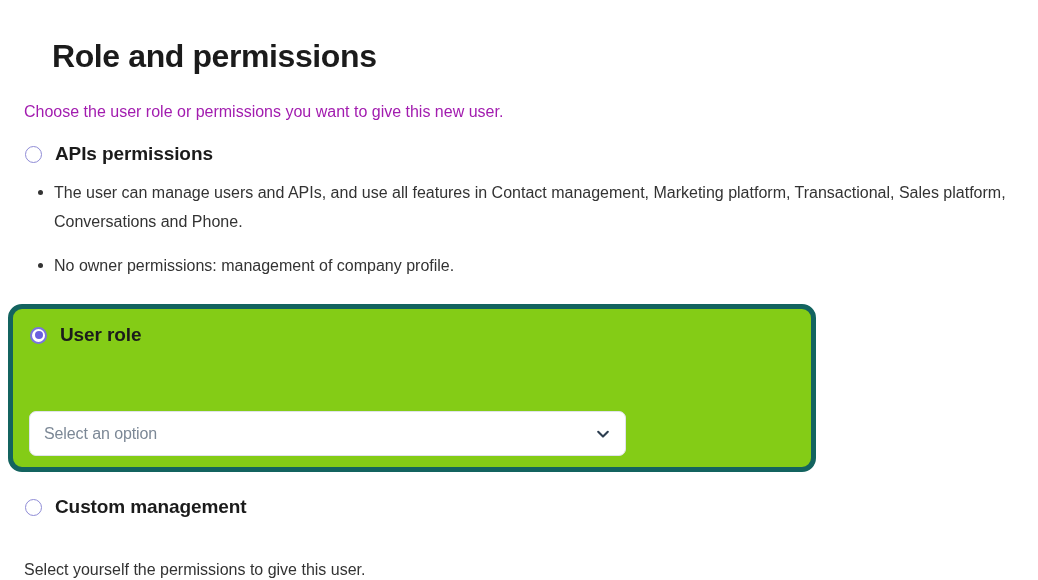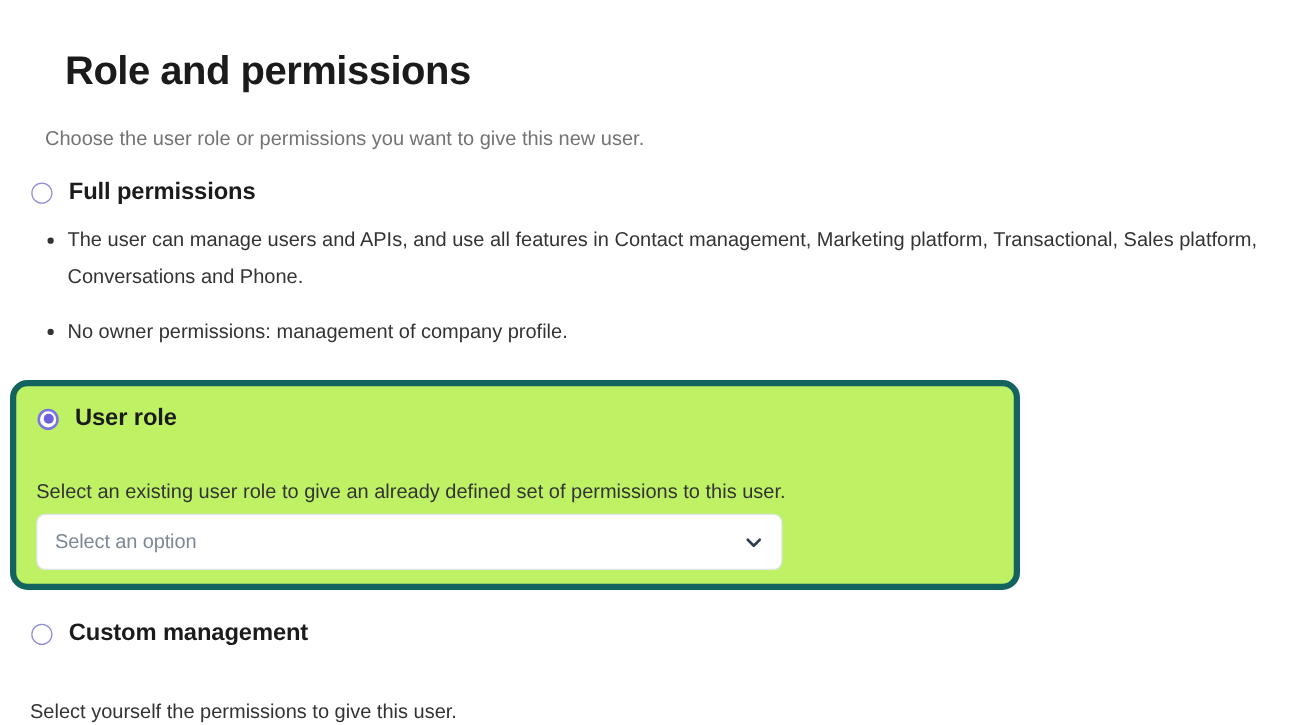--- a/index.html
+++ b/index.html
@@ -31,25 +31,25 @@
     line-height: 42px;
     font-weight: 700;
     letter-spacing: -0.4px;
     color: #1b1b1b;
     white-space: nowrap;
     margin-left: 28px;
   }
 
   .page-subtitle {
     position: absolute;
-    left: 36px;
+    left: 24px;
     top: 84px;
     font-size: 16px;
     line-height: 24px;
-    color: #737373;
+    color: #a21caf;
     white-space: nowrap;
   }
 
   
   .radio-row {
     display: flex;
     align-items: center;
     gap: 13px;
   }
 
@@ -125,21 +125,21 @@
   
   .user-role-card {
     position: absolute;
     left: 8px;
     top: 304px;
     width: 808px;
     height: 168px;
     box-sizing: border-box;
     border: 5px solid #13635f;
     border-radius: 14px;
-    background: #bef264;
+    background: #84cc16;
   }
 
   .user-role-row {
     position: absolute;
     left: 17px;
     top: 13px;
   }
 
   .user-role-desc {
     position: absolute;
@@ -204,36 +204,35 @@
 <body>
 
 <div class="page">
 
   <h1 class="page-title">Role and permissions</h1>
 
   <p class="page-subtitle">Choose the user role or permissions you want to give this new user.</p>
 
   <div class="radio-row full-perms-row">
     <span class="radio"></span>
-    <span class="radio-label">Full permissions</span>
+    <span class="radio-label">APIs permissions</span>
   </div>
 
   <ul class="bullets">
     <li>The user can manage users and APIs, and use all features in Contact management, Marketing platform, Transactional, Sales platform, Conversations and Phone.</li>
     <li>No owner permissions: management of company profile.</li>
   </ul>
 
   <div class="user-role-card">
 
     <div class="radio-row user-role-row">
       <span class="radio checked"></span>
       <span class="radio-label">User role</span>
     </div>
 
-    <p class="user-role-desc">Select an existing user role to give an already defined set of permissions to this user.</p>
 
     <div class="select-wrap">
       <div class="select-box">
         <span class="select-placeholder">Select an option</span>
         <svg class="chevron-icon" viewBox="0 0 16 16">
           <path d="M3.2 5.8 L8 10.6 L12.8 5.8" fill="none" stroke="#2d3e50" stroke-width="2.1" stroke-linecap="round" stroke-linejoin="round"></path>
         </svg>
       </div>
     </div>
   </div>

